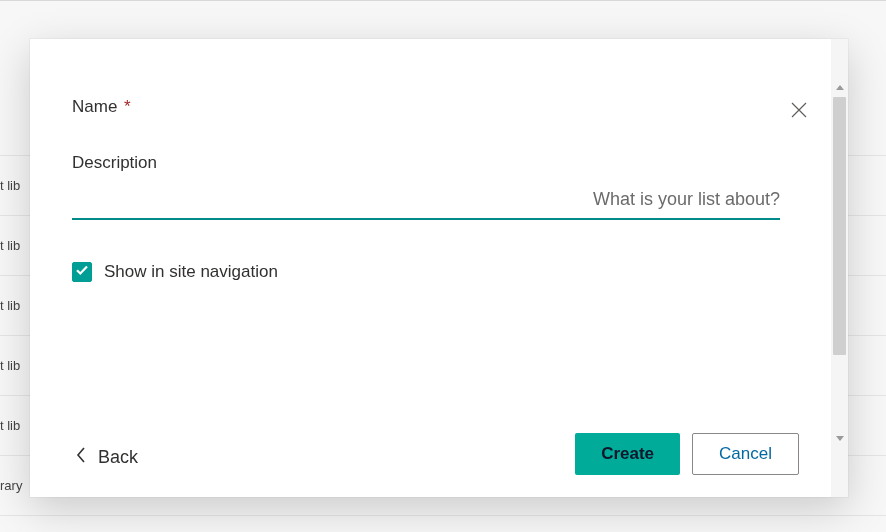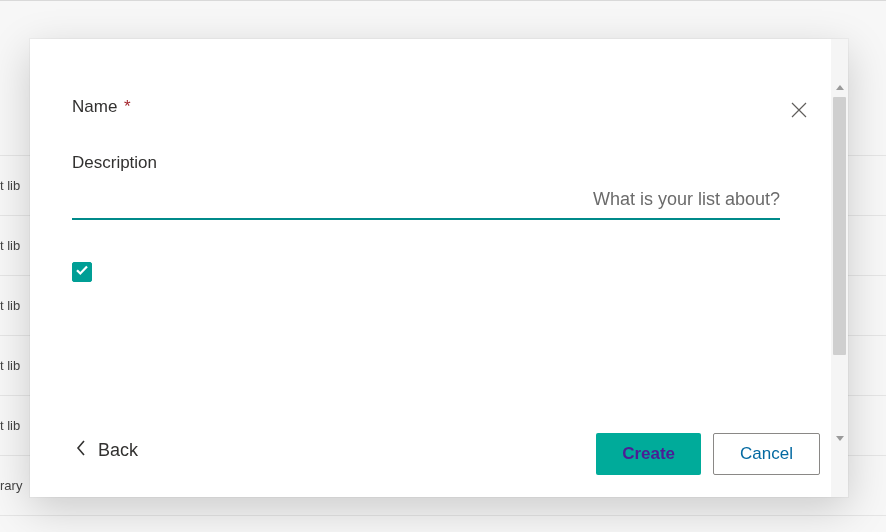--- a/index.html
+++ b/index.html
@@ -141,23 +141,23 @@
       cursor: pointer;
     }
     .chk svg { width: 14px; height: 14px; stroke: #fff; stroke-width: 2.2; fill: none; }
     .chk-label { font-size: 17px; color: #323130; }
 
     
     .footer {
       position: absolute;
       bottom: 22px;
       left: 42px;
-      right: 11px;
-      display: flex;
-      align-items: flex-start;
+      right: 32px;
+      display: flex;
+      align-items: flex-end;
       justify-content: space-between;
     }
     .back-btn {
       display: flex;
       align-items: center;
       gap: 10px;
       background: transparent;
       border: none;
       font-size: 18px;
       color: #323130;
@@ -169,21 +169,21 @@
     .right-buttons { display: flex; gap: 12px; }
     .btn {
       font-size: 17px;
       padding: 10px 26px;
       border-radius: 2px;
       cursor: pointer;
       font-family: inherit;
     }
     .btn-primary {
       background: #00ab9a;
-      color: #4c1d95;
+      color: #0f172a;
       border: none;
       font-weight: 600;
     }
     .btn-secondary {
       background: #fff;
       color: #0369a1;
       border: 1px solid #8a8886;
     }
   </style>
 </head>
@@ -237,20 +237,21 @@
 
     <div>
       <div class="checkbox-row">
         <div class="chk" role="checkbox" aria-checked="true">
           <span>
             <svg viewBox="0 0 14 14">
                 <path d="M2 7.2 L5.3 10.5 L12 3.5"></path>
               </svg>
           </span>
         </div>
+        <span class="chk-label">Show in site navigation</span>
       </div>
     </div>
 
     <div class="footer">
       <button class="back-btn">
         <span>
           <svg viewBox="0 0 12 18">
               <path d="M8 2 L2 9 L8 16"></path>
             </svg>
         </span>

